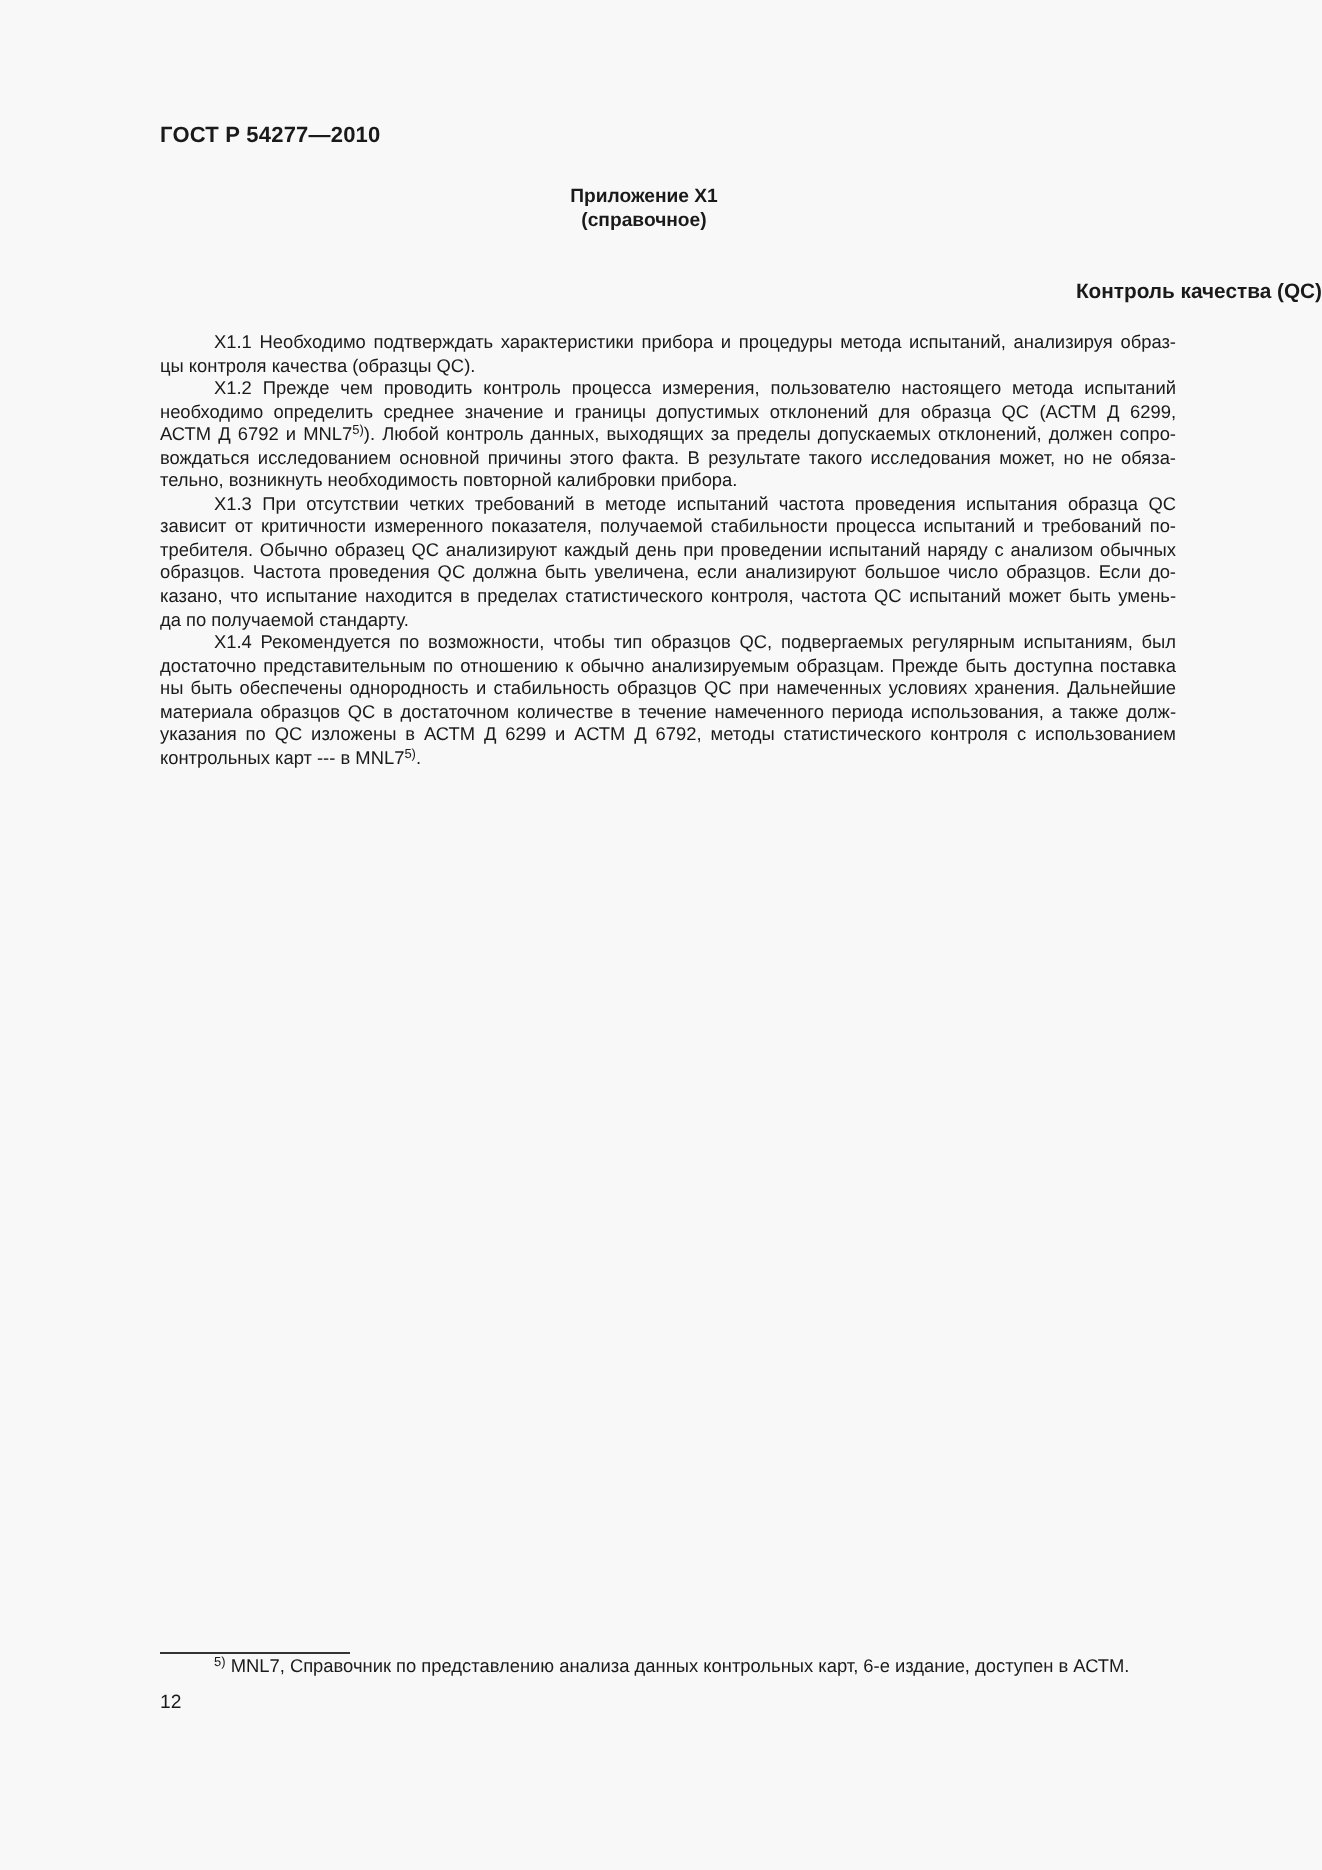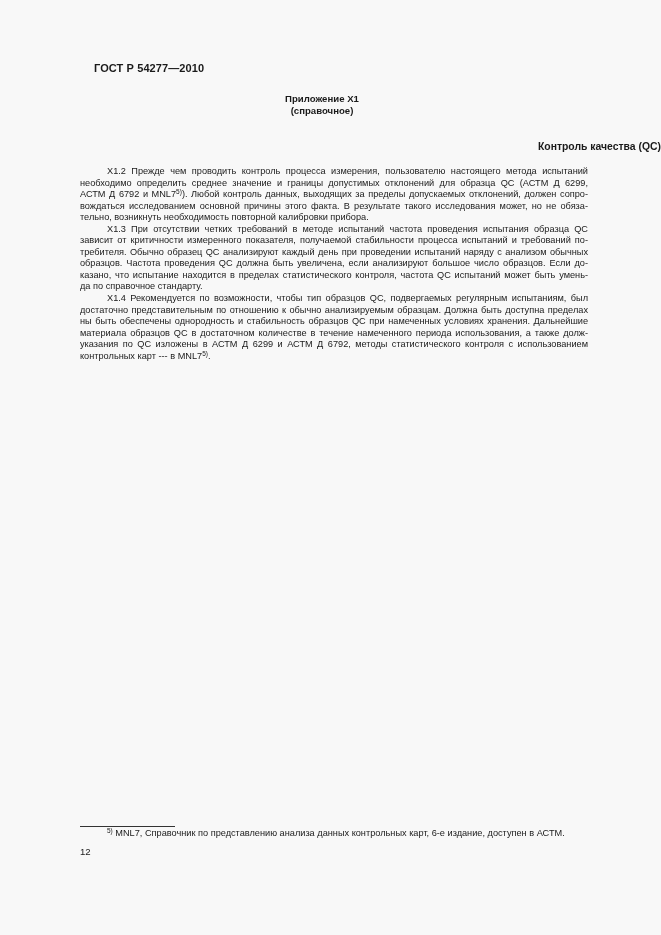--- a/index.html
+++ b/index.html
@@ -6,21 +6,21 @@
   body {
     width: 661px; height: 935px;
     background: #f8f8f8;
     font-family: "Liberation Sans", sans-serif;
     color: #1a1a1a;
     position: relative;
     overflow: hidden;
   }
   .header {
     position: absolute; left: 80px; top: 62px;
-    font-size: 11px; font-weight: bold; letter-spacing: 0.1px; margin-left: 14px;
+    font-size: 11px; font-weight: bold; letter-spacing: 0.1px;
   }
   .appendix {
     position: absolute; left: 0; width: 622px; top: 93px;
     text-align: center; font-size: 9.6px; font-weight: bold; line-height: 11.5px;
   }
   .appendix div { padding-left: 22px; }
   .section-title {
     position: absolute; left: 0; width: 661px; top: 141px;
     text-align: right; font-size: 10.4px; font-weight: bold;
   }
@@ -54,41 +54,45 @@
   <div>Приложение X1</div>
   <div>(справочное)</div>
 </div>
 
 <div class="section-title">
   <span>Контроль качества (QC)</span>
 </div>
 
 <div class="body">
 
+  <div>
+    <div class="line indent">X1.1 Необходимо подтверждать характеристики прибора и процедуры метода испытаний, анализируя образ-</div>
+    <div class="line last">цы контроля качества (образцы QC).</div>
+  </div>
 
   <div>
     <div class="line indent">X1.2 Прежде чем проводить контроль процесса измерения, пользователю настоящего метода испытаний</div>
     <div class="line">необходимо определить среднее значение и границы допустимых отклонений для образца QC (АСТМ Д 6299,</div>
     <div class="line"><span>АСТМ Д 6792 и MNL7</span><sup>5)</sup><span>). Любой контроль данных, выходящих за пределы допускаемых отклонений, должен сопро-</span></div>
     <div class="line">вождаться исследованием основной причины этого факта. В результате такого исследования может, но не обяза-</div>
     <div class="line last">тельно, возникнуть необходимость повторной калибровки прибора.</div>
   </div>
 
   <div>
     <div class="line indent">X1.3 При отсутствии четких требований в методе испытаний частота проведения испытания образца QC</div>
     <div class="line">зависит от критичности измеренного показателя, получаемой стабильности процесса испытаний и требований по-</div>
     <div class="line">требителя. Обычно образец QC анализируют каждый день при проведении испытаний наряду с анализом обычных</div>
     <div class="line">образцов. Частота проведения QC должна быть увеличена, если анализируют большое число образцов. Если до-</div>
     <div class="line">казано, что испытание находится в пределах статистического контроля, частота QC испытаний может быть умень-</div>
-    <div class="line last">да по справочное стандарту.</div>
+    <div class="line last">да по получаемой стандарту.</div>
   </div>
 
   <div>
     <div class="line indent">X1.4 Рекомендуется по возможности, чтобы тип образцов QC, подвергаемых регулярным испытаниям, был</div>
-    <div class="line">достаточно представительным по отношению к обычно анализируемым образцам. Должна быть доступна пределах</div>
+    <div class="line">достаточно представительным по отношению к обычно анализируемым образцам. Прежде быть доступна поставка</div>
     <div class="line">ны быть обеспечены однородность и стабильность образцов QC при намеченных условиях хранения. Дальнейшие</div>
     <div class="line">материала образцов QC в достаточном количестве в течение намеченного периода использования, а также долж-</div>
     <div class="line">указания по QC изложены в АСТМ Д 6299 и АСТМ Д 6792, методы статистического контроля с использованием</div>
     <div class="line last"><span>контрольных карт --- в MNL7</span><sup>5)</sup><span>.</span></div>
   </div>
 </div>
 
 <div class="footnote-rule"></div>
 <div class="footnote"><sup>5)</sup><span> MNL7, Справочник по представлению анализа данных контрольных карт, 6-е издание, доступен в АСТМ.</span></div>
 

